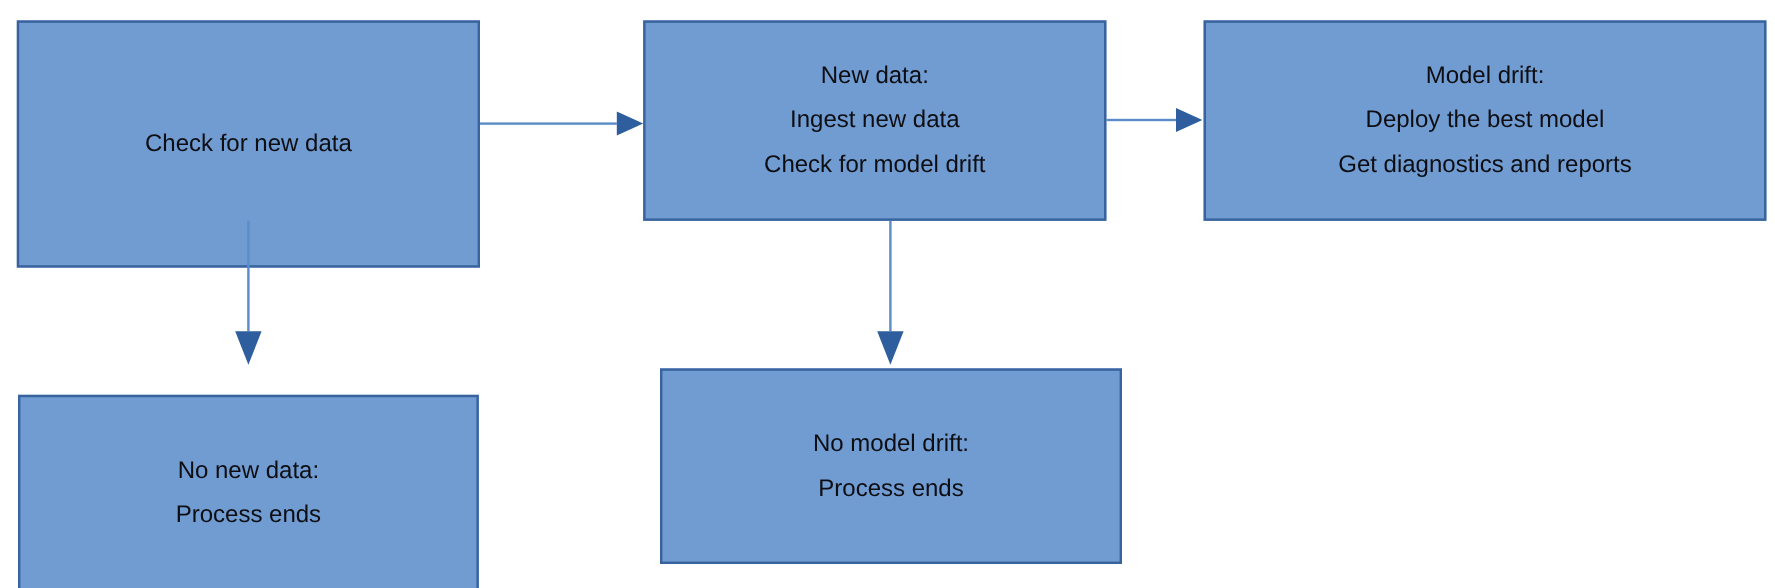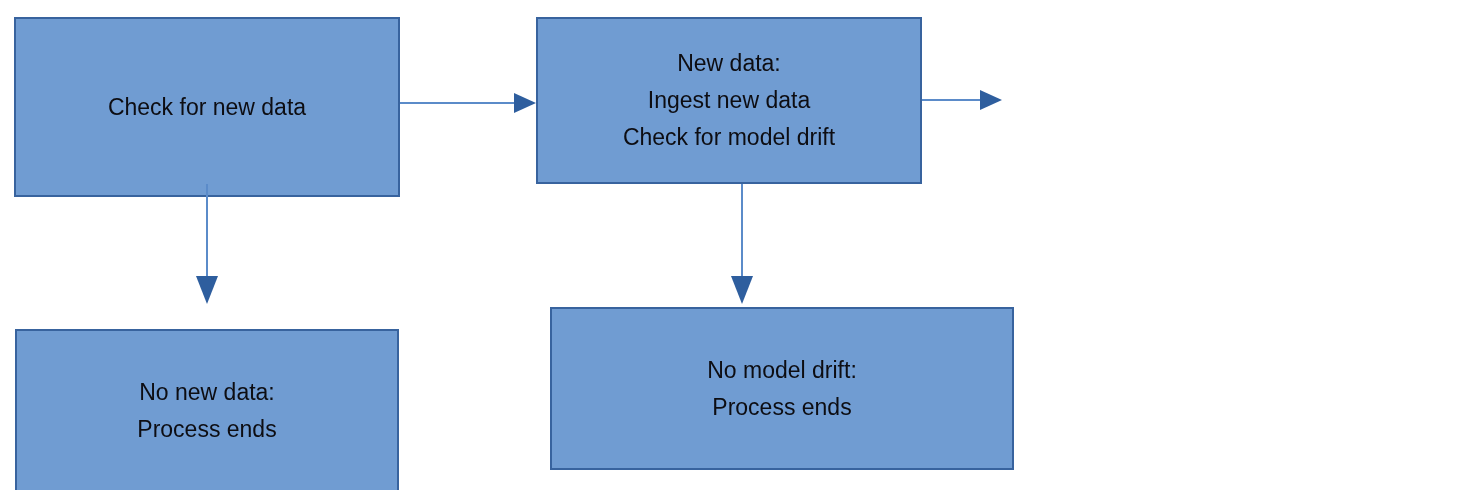--- a/index.html
+++ b/index.html
@@ -22,29 +22,29 @@
   }
   .node{
     position:absolute;
     background:var(--node-fill);
     border:2px solid var(--node-border);
     display:flex;
     align-items:center;
     justify-content:center;
     text-align:center;
     color:var(--text);
-    font-size:23px;
+    font-size:20px;
     line-height:37px;
     white-space:pre-line;
   }
-  #node-check-new-data   {left:14px;  top:17px;  width:386px; height:180px;}
+  #node-check-new-data   {left:14px;  top:17px;  width:386px; height:206px;}
   #node-new-data         {left:536px; top:17px;  width:386px; height:167px;}
   #node-model-drift      {left:1003px;top:17px;  width:469px; height:167px;}
   #node-no-new-data      {left:15px;  top:306px; width:384px; height:164px;margin-top:23px;}
-  #node-no-model-drift   {left:550px; top:307px; width:464px; height:163px;}
+  #node-no-model-drift   {left:550px; top:307px; width:385px; height:163px;}
 
   .edge-line{position:absolute;background:var(--arrow-line);}
   .edge-head{position:absolute;width:0;height:0;}
   .edge-head.right{
     border-top:10px solid transparent;
     border-bottom:10px solid transparent;
     border-left:22px solid var(--arrow-head);
   }
   .edge-head.down{
     border-left:11px solid transparent;
@@ -69,20 +69,23 @@
 <body>
 
 <div class="canvas">
 
   <div class="node" id="node-check-new-data">Check for new data</div>
 
   <div class="node" id="node-new-data">New data:
 Ingest new data
 Check for model drift</div>
 
+  <div class="node" id="node-model-drift">Model drift:
+Deploy the best model
+Get diagnostics and reports</div>
 
   <div class="node" id="node-no-new-data">No new data:
 Process ends</div>
 
   <div class="node" id="node-no-model-drift">No model drift:
 Process ends</div>
 
   <div class="edge-line" id="edge1-line"></div>
   <div class="edge-head right" id="edge1-head"></div>
 

